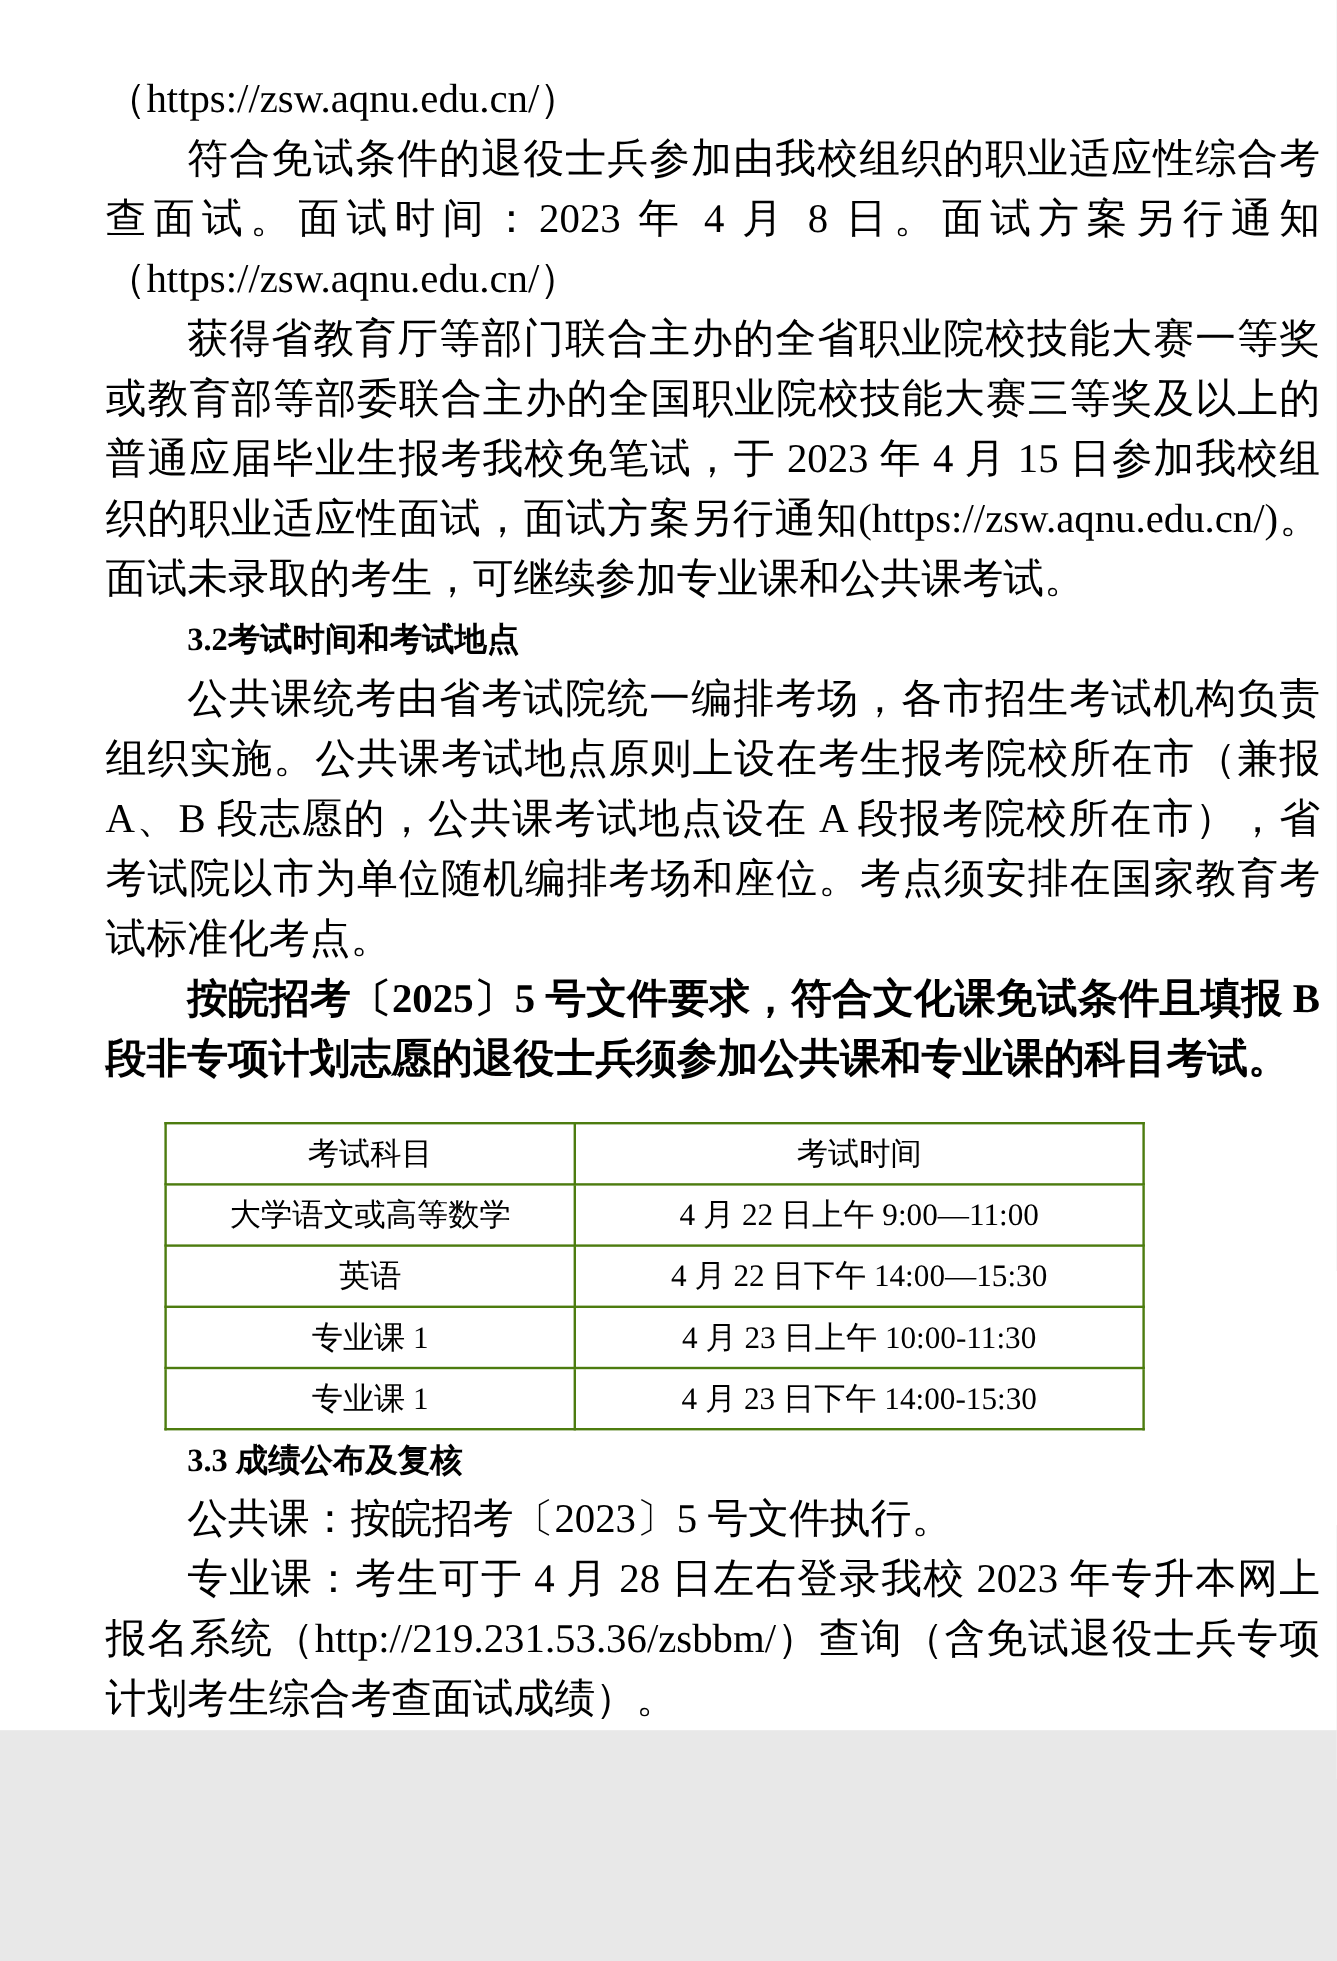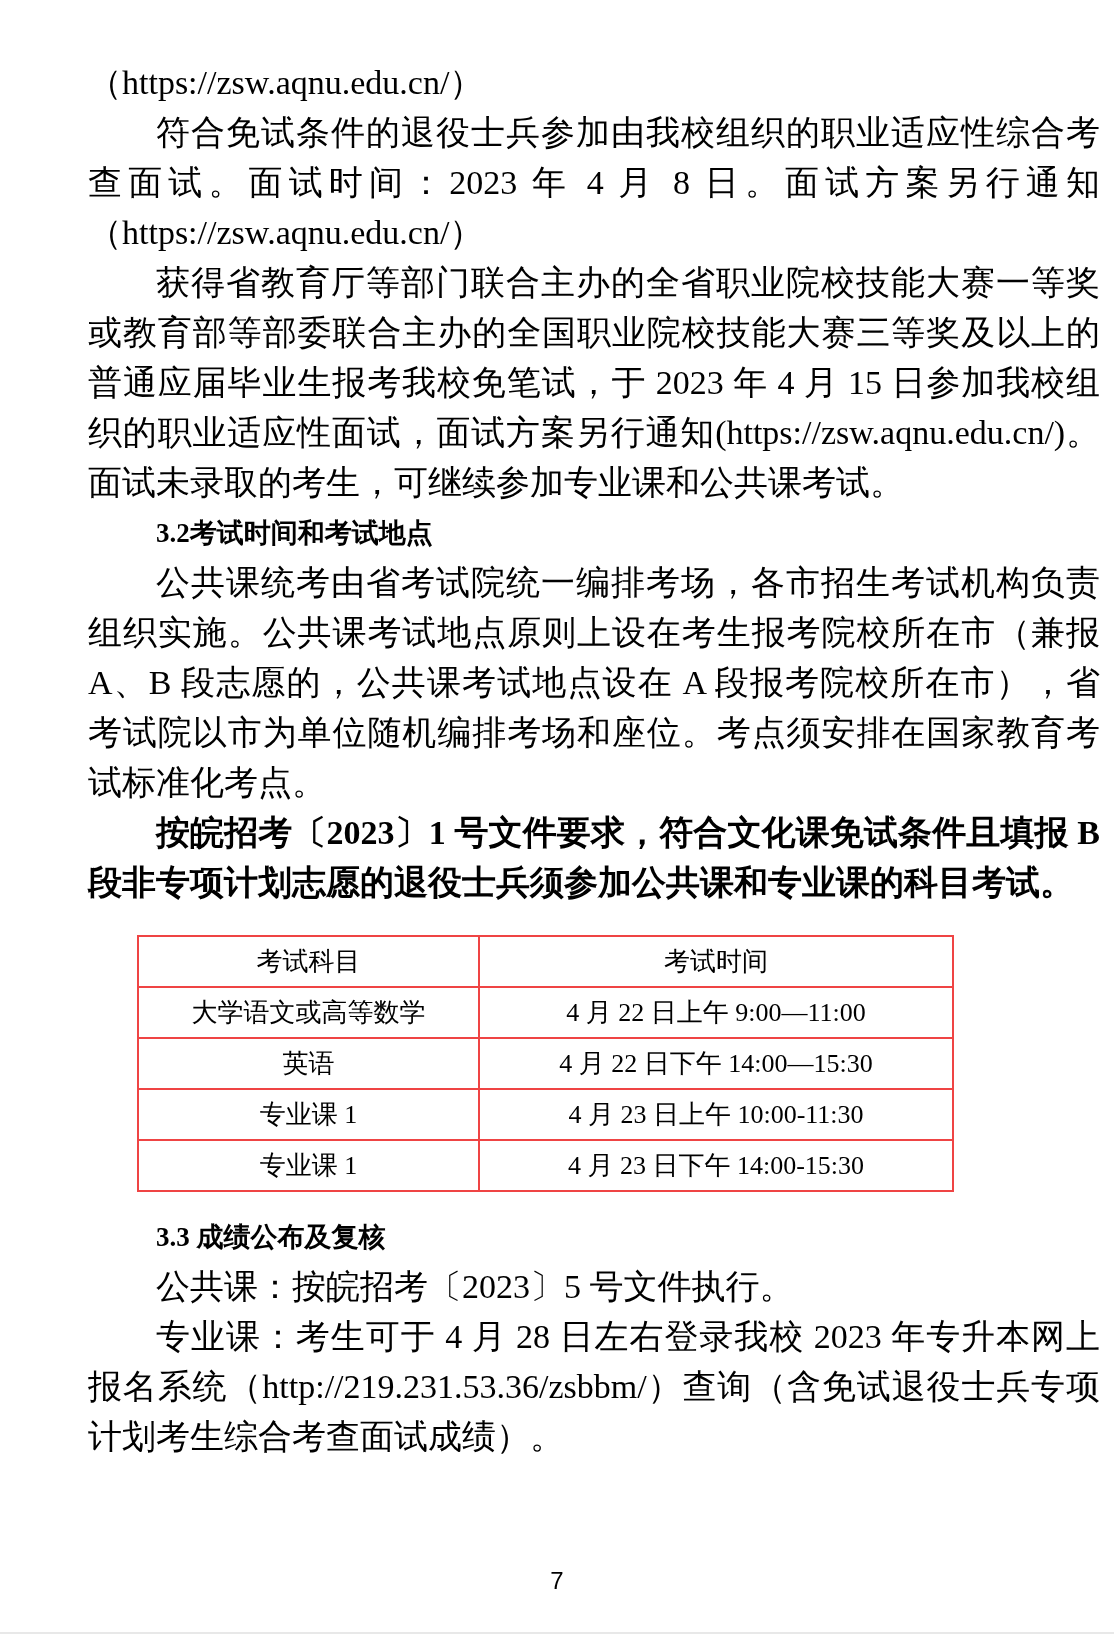--- a/index.html
+++ b/index.html
@@ -1,21 +1,21 @@
 <!DOCTYPE html>
 <html><head>
 <meta charset="utf-8">
 <title>Document</title>
 <style>
   * { margin: 0; padding: 0; box-sizing: border-box; }
   html, body { background: #e8e8e8; }
   .page {
     position: relative;
     width: 1114px;
-    height: 1632px;
+    height: 1442px;
     margin: 0 auto;
     background: #ffffff;
     color: #000000;
     font-family: "Liberation Serif", "DejaVu Serif", serif;
     overflow: hidden;
   }
   .content {
     padding: 58px 14px 0 88px; 
   }
   .para {
@@ -36,30 +36,30 @@
   table.schedule {
     border-collapse: collapse;
     table-layout: fixed;
     width: 815px;
     margin: 27px 0 0 49px;
   }
   table.schedule col.c-subject { width: 341px; }
   table.schedule col.c-time    { width: 474px; }
   table.schedule th,
   table.schedule td {
-    border: 2px solid #ef4444;
+    border: 2px solid #4d7c0f;
     height: 51px;
     padding: 0;
     text-align: center;
     vertical-align: middle;
     font-size: 26px;
     font-weight: normal;
     font-family: "Liberation Serif", "DejaVu Serif", serif;
   }
-  .after-table { margin-top: 20px; }
+  .after-table { margin-top: 0; }
   .page-number {
     position: absolute;
     top: 1566px;
     left: 0;
     width: 100%;
     text-align: center;
     font-size: 24px;
     line-height: 30px;
     font-family: "Liberation Sans", "DejaVu Sans", sans-serif;
   }
@@ -73,21 +73,21 @@
     <p class="para">（https://zsw.aqnu.edu.cn/）</p>
 
     <p class="para indent">符合免试条件的退役士兵参加由我校组织的职业适应性综合考查面试。面试时间：2023 年 4 月 8 日。面试方案另行通知（https://zsw.aqnu.edu.cn/）</p>
 
     <p class="para indent">获得省教育厅等部门联合主办的全省职业院校技能大赛一等奖或教育部等部委联合主办的全国职业院校技能大赛三等奖及以上的普通应届毕业生报考我校免笔试，于 2023 年 4 月 15 日参加我校组织的职业适应性面试，面试方案另行通知(https://zsw.aqnu.edu.cn/)。面试未录取的考生，可继续参加专业课和公共课考试。</p>
 
     <p class="heading">3.2考试时间和考试地点</p>
 
     <p class="para indent">公共课统考由省考试院统一编排考场，各市招生考试机构负责组织实施。公共课考试地点原则上设在考生报考院校所在市（兼报 A、B 段志愿的，公共课考试地点设在 A 段报考院校所在市），省考试院以市为单位随机编排考场和座位。考点须安排在国家教育考试标准化考点。</p>
 
-    <p class="para indent bold">按皖招考〔2023〕1 号文件要求，符合文化课免试条件且填报 B 段非专项计划志愿的退役士兵须参加公共课和专业课的科目考试。</p>
+    <p class="para indent bold">按皖招考〔2025〕5 号文件要求，符合文化课免试条件且填报 B 段非专项计划志愿的退役士兵须参加公共课和专业课的科目考试。</p>
 
 
     <table class="schedule">
       <colgroup>
         <col class="c-subject">
         <col class="c-time">
       </colgroup>
       <thead>
         <tr>
           <th>考试科目</th>

